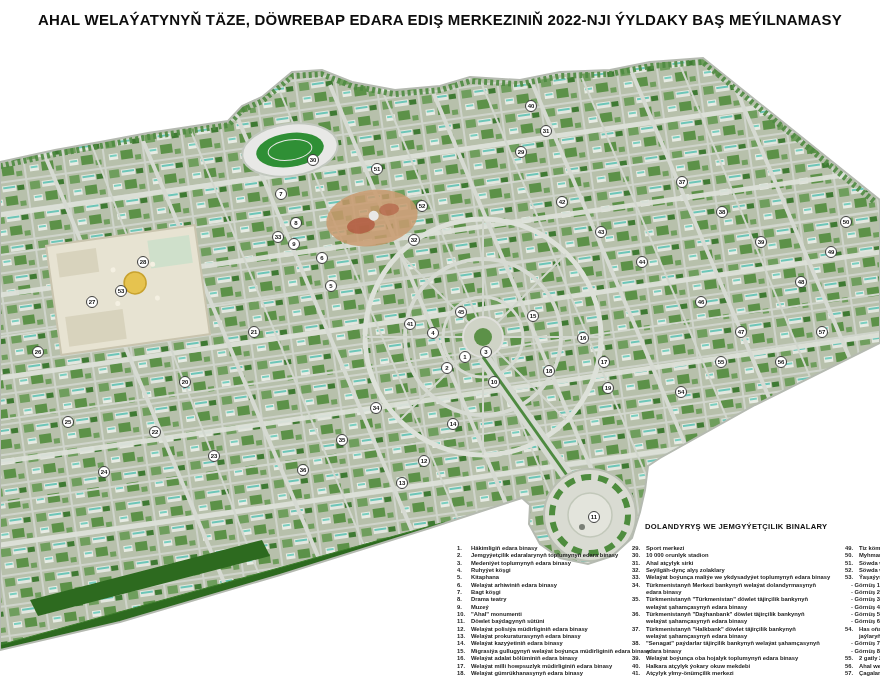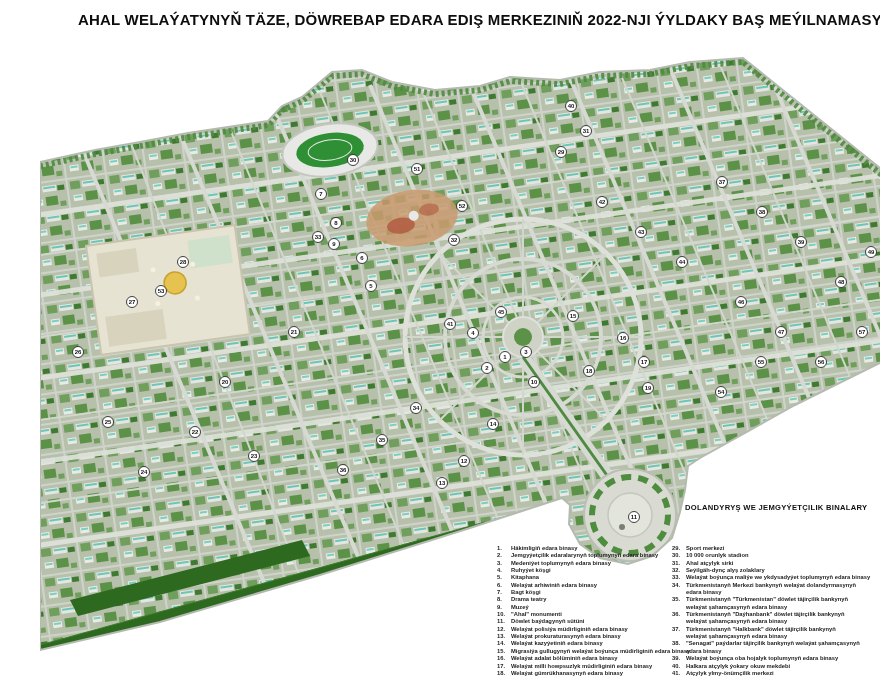--- a/index.html
+++ b/index.html
@@ -1,21 +1,21 @@
 <!DOCTYPE html>
 <html><head>
 <meta charset="utf-8">
 <style>
   html,body{margin:0;padding:0;width:880px;height:680px;overflow:hidden;background:#ffffff;
     font-family:"Liberation Sans",sans-serif;}
-  .page{position:relative;width:792px;height:680px;background:#fff;margin-left:40px;}
+  .page{position:relative;width:792px;height:680px;background:#fff;}
   .title{position:absolute;top:11px;left:0;width:880px;text-align:center;
     font-size:15px;font-weight:bold;color:#0d0d0d;letter-spacing:.2px;white-space:nowrap;}
   #map-svg{position:absolute;top:0;left:0;}
-  .legend-heading{position:absolute;left:645px;top:503px;font-size:7.6px;font-weight:bold;
+  .legend-heading{position:absolute;left:645px;top:522px;font-size:7.6px;font-weight:bold;
     color:#111;letter-spacing:.3px;white-space:nowrap;}
   .legend-col{position:absolute;top:545px;font-size:5.8px;font-weight:bold;color:#1c1c1c;}
   #legend-col1{left:457px;width:215px;}
   #legend-col2{left:632px;width:216px;}
   #legend-col3{left:845px;width:120px;}
   .legend-row{height:7.35px;line-height:7.35px;white-space:nowrap;display:flex;}
   .legend-row .num{width:14px;flex:0 0 14px;}
   .legend-row.cont{padding-left:14px;}
   .legend-row.sub{padding-left:6px;}
 </style>

